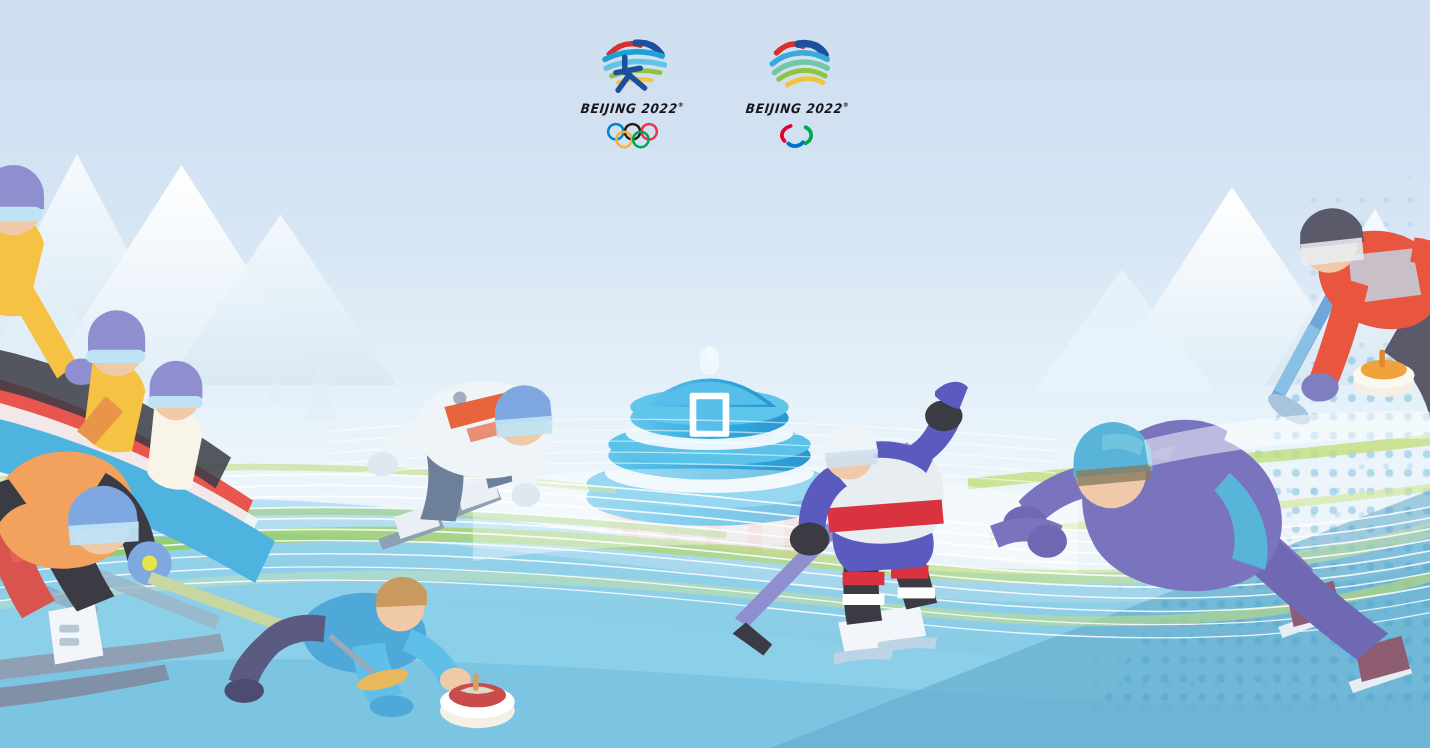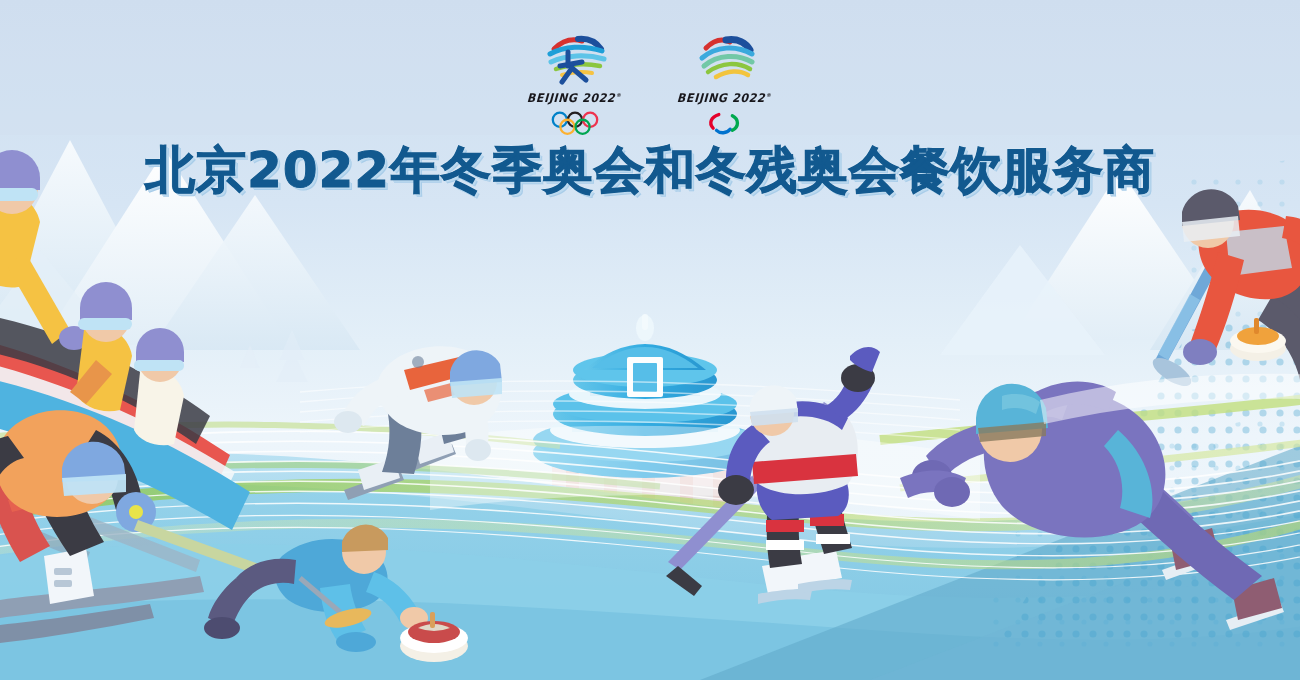--- a/index.html
+++ b/index.html
@@ -487,17 +487,14 @@
       <svg class="logo-sym" viewBox="0 0 90 46" style="width:60px">
         <g fill="none" stroke-width="6" stroke-linecap="round">
           <path d="M34 8 C 20 12 16 24 24 32" stroke="#e4002b"></path>
           <path d="M30 36 C 36 42 48 42 54 34" stroke="#0072ce"></path>
           <path d="M58 10 C 70 16 70 30 58 36" stroke="#00a94f"></path>
         </g>
       </svg>
     </div>
   </div>
 
-  <div id="title-wrap">
-    <span id="title">北京2022年冬季奥会和冬残奥会餐饮服务商</span>
-  </div>
 
 </div>
 
 </body></html>

